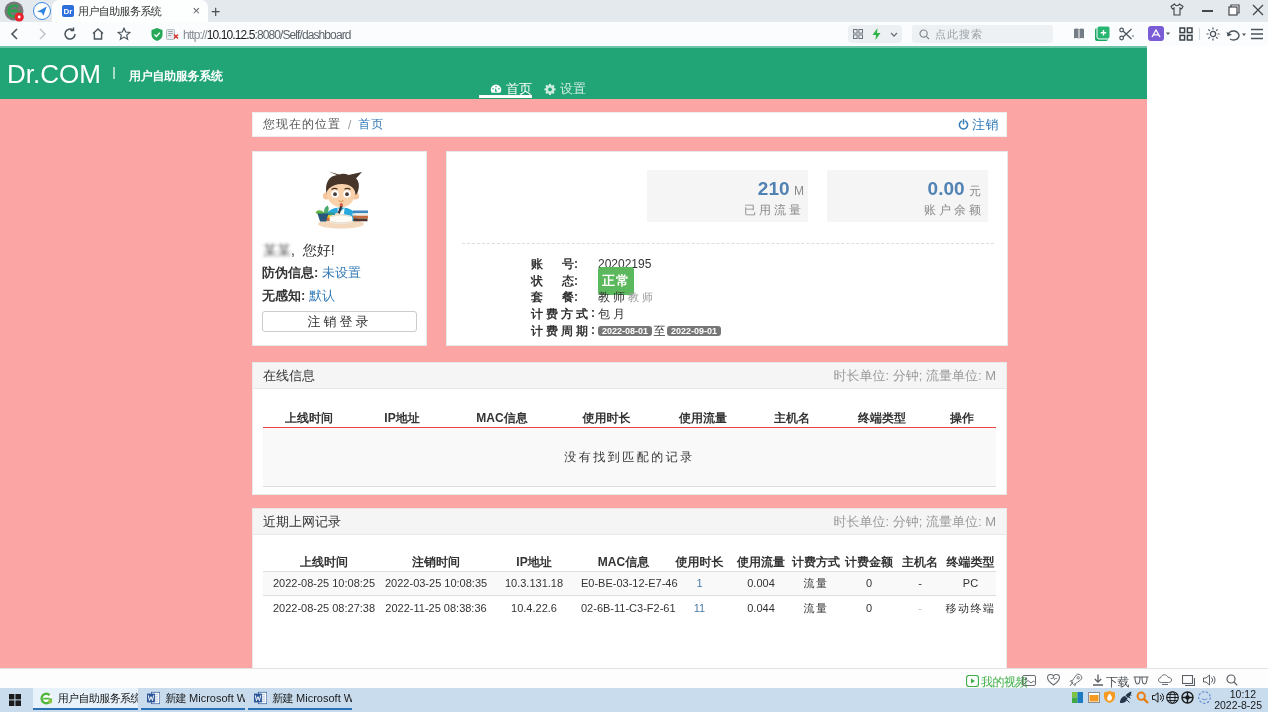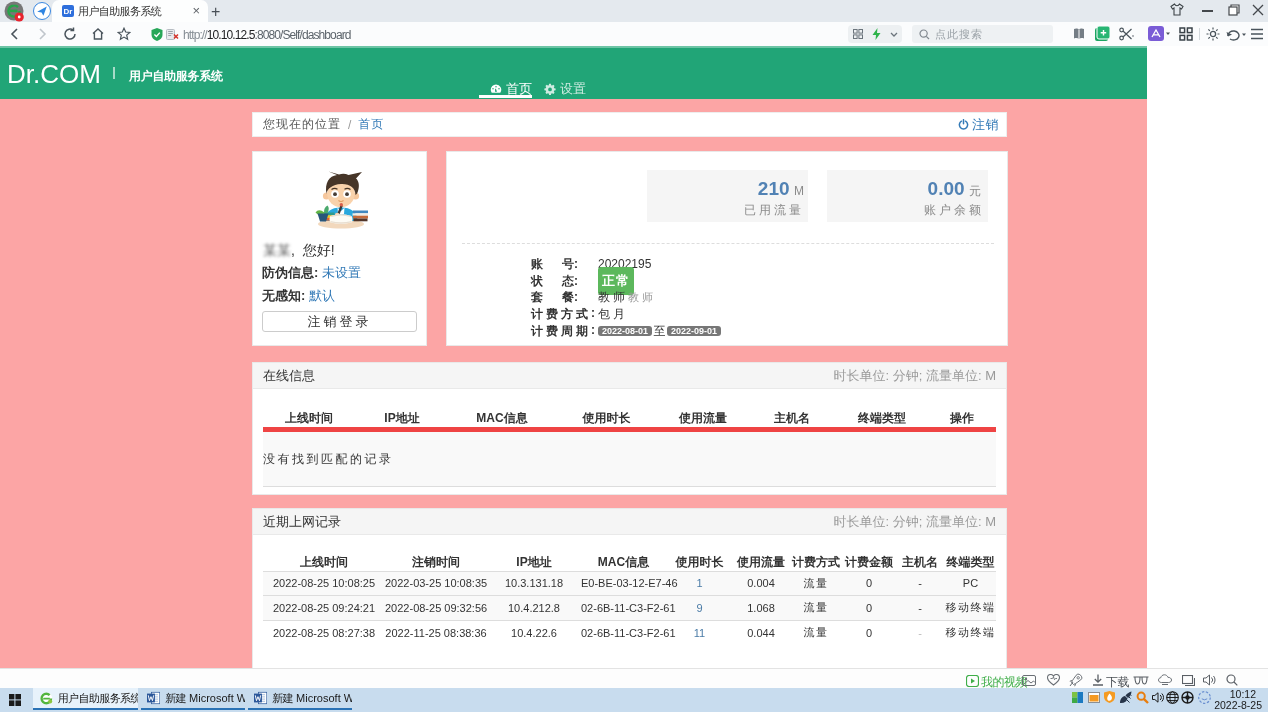--- a/index.html
+++ b/index.html
@@ -273,21 +273,21 @@
               <th>IP地址</th>
               <th>MAC信息</th>
               <th>使用时长</th>
               <th>使用流量</th>
               <th>主机名</th>
               <th>终端类型</th>
               <th>操作</th>
             </tr>
       </tbody>
         </table>
-      <div style="width:733px;height:60px;background:#f9f9f9;border-top:5px solid #ef4444;border-bottom:1px solid #ddd;display:flex;align-items:center;font-size:12px;color:#333">
+      <div style="width:733px;height:60px;background:#f9f9f9;border-top:1px solid #ef4444;border-bottom:1px solid #ddd;display:flex;align-items:center;justify-content:center;font-size:12px;color:#333">
           <span style="letter-spacing:2.5px">没有找到匹配的记录</span>
         </div>
     </div>
   </div>
 
   <div class="panel" style="left:252px;top:462px;width:755px;height:170px">
     <div class="phead">
         <span>近期上网记录</span>
         <span class="units">时长单位: 分钟; 流量单位: M</span>
       </div>
@@ -323,32 +323,20 @@
               <td>2022-03-25 10:08:35</td>
               <td>10.3.131.18</td>
               <td>E0-BE-03-12-E7-46</td>
               <td class="dur">1</td>
               <td>0.004</td>
               <td class="k1">流量</td>
               <td>0</td>
               <td>-</td>
               <td>PC</td>
             </tr>
-        <tr class="dr odd">
-              <td>2022-08-25 09:24:21</td>
-              <td>2022-08-25 09:32:56</td>
-              <td>10.4.212.8</td>
-              <td>02-6B-11-C3-F2-61</td>
-              <td class="dur">9</td>
-              <td>1.068</td>
-              <td class="k1">流量</td>
-              <td>0</td>
-              <td>-</td>
-              <td class="k1">移动终端</td>
-            </tr>
         <tr class="dr">
               <td>2022-08-25 08:27:38</td>
               <td>2022-11-25 08:38:36</td>
               <td>10.4.22.6</td>
               <td>02-6B-11-C3-F2-61</td>
               <td class="dur">11</td>
               <td>0.044</td>
               <td class="k1">流量</td>
               <td>0</td>
               <td class="dim">-</td>

